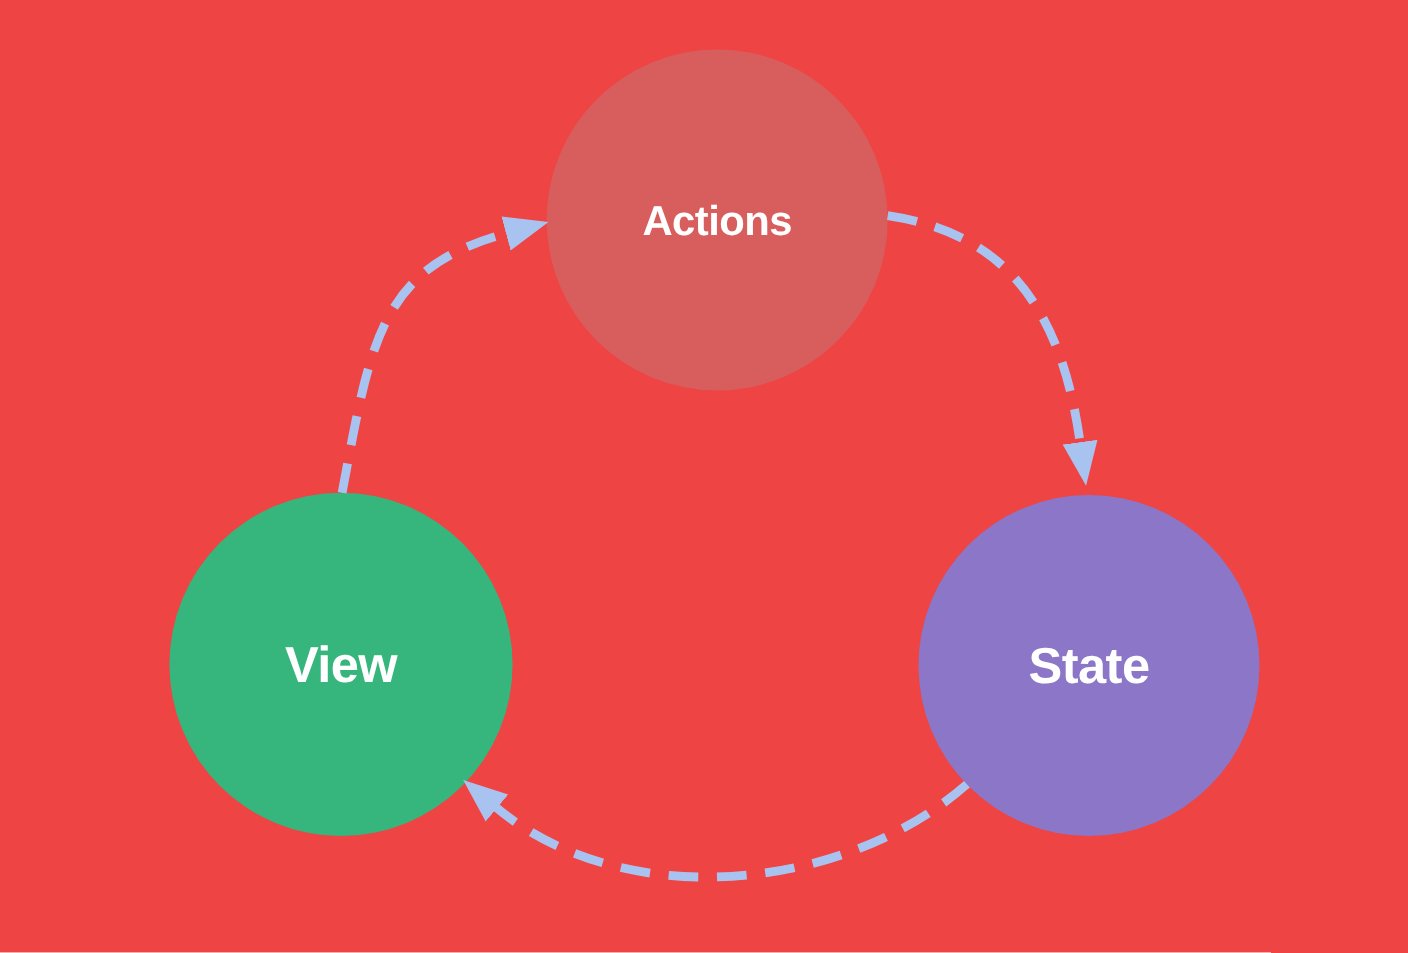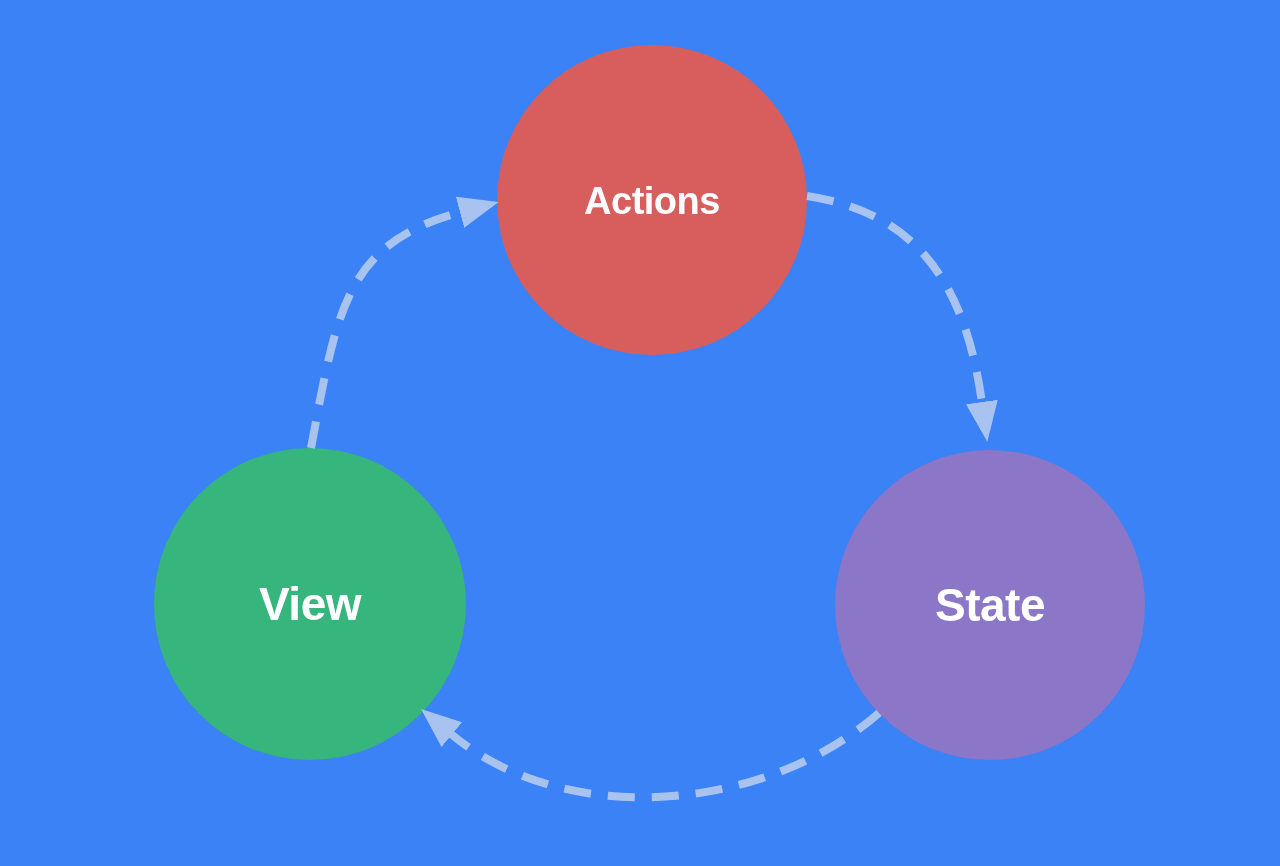--- a/index.html
+++ b/index.html
@@ -7,21 +7,21 @@
     padding: 0;
     background: #ffffff;
     width: 1280px;
     height: 866px;
     overflow: hidden;
   }
   .stage {
     position: relative;
     width: 1280px;
     height: 866px;
-    background: #3b82f6;
+    background: #ef4444;
   }
   .node-label {
     font-family: "Liberation Sans", sans-serif;
     font-weight: 700;
     letter-spacing: -0.5px;
   }
   .edge-path {
     fill: none;
     stroke-width: 8;
     stroke-dasharray: 27 17;

